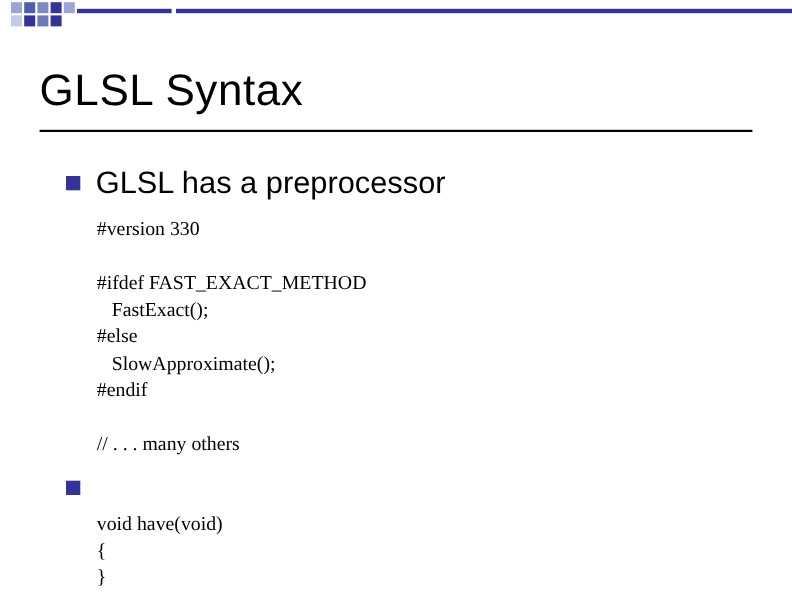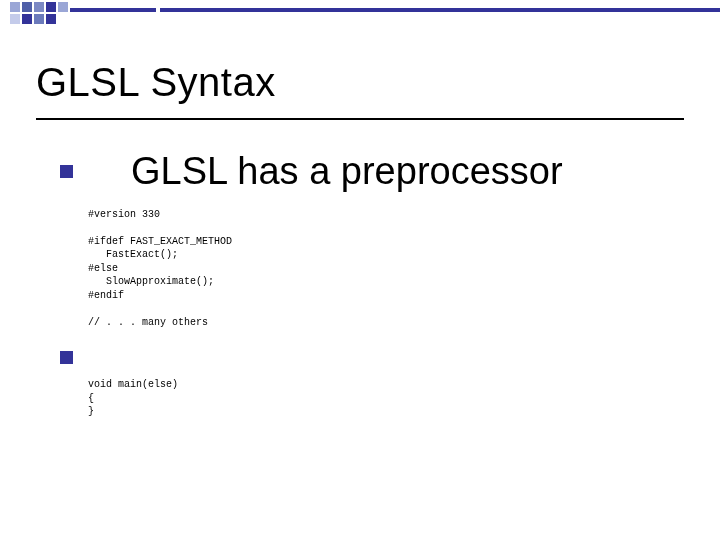--- a/index.html
+++ b/index.html
@@ -6,22 +6,22 @@
   html, body { width: 720px; height: 540px; background: #fff; font-family: Arial, Helvetica, sans-serif; color: #000; }
   .slide { position: relative; width: 720px; height: 540px; }
   .deco { position: absolute; top: 0; left: 0; width: 720px; height: 24px; }
   .sq { position: absolute; }
   .bar { position: absolute; background: #333399; }
   .title { position: absolute; left: 36px; top: 60px; font-size: 40px; font-weight: 400; letter-spacing: 0.5px; }
   .rule { position: absolute; left: 36px; top: 118px; width: 648px; height: 0; border-top: 2px solid #000; }
   .body { position: absolute; left: 60px; top: 150px; width: 620px; }
   .bullet-row { display: flex; align-items: center; margin-bottom: 14px; }
   .bullet-row .sqb { width: 13px; height: 13px; background: #333399; margin-right: 14px; flex: 0 0 auto; }
-  .bullet-row .txt { font-size: 38px; line-height: 1.15; margin-left: 44px; }
-  .code { font-family: Liberation Mono, monospace; font-size: 10px; line-height: 1.35; color: #000; white-space: pre; margin-left: 28px; margin-bottom: 22px; margin-top: 12px; }
+  .bullet-row .txt { font-size: 28px; line-height: 1.15; }
+  .code { font-family: Liberation Serif, serif; font-size: 18px; line-height: 1.35; color: #000; white-space: pre; margin-left: 28px; margin-bottom: 22px; margin-top: 12px; }
   .mono-inline { font-family: "Courier New", Courier, monospace; }
 </style>
 </head>
 <body>
 
 <div class="slide">
 
   <div class="deco">
       <div class="sq" style="left: 10px; top: 2px; width: 10px; height: 10px; background: rgb(154, 166, 214);"></div>
       <div class="sq" style="left: 22px; top: 2px; width: 10px; height: 10px; background: rgb(79, 95, 168);"></div>
@@ -53,18 +53,18 @@
 #else
    SlowApproximate();
 #endif
 
 // . . . many others</div>
 
     <div class="bullet-row">
       <span class="sqb"></span>
     </div>
 
-    <div class="code">void main(else)
+    <div class="code">void have(void)
 {
 }</div>
 
   </div>
 </div>
 
 </body></html>

